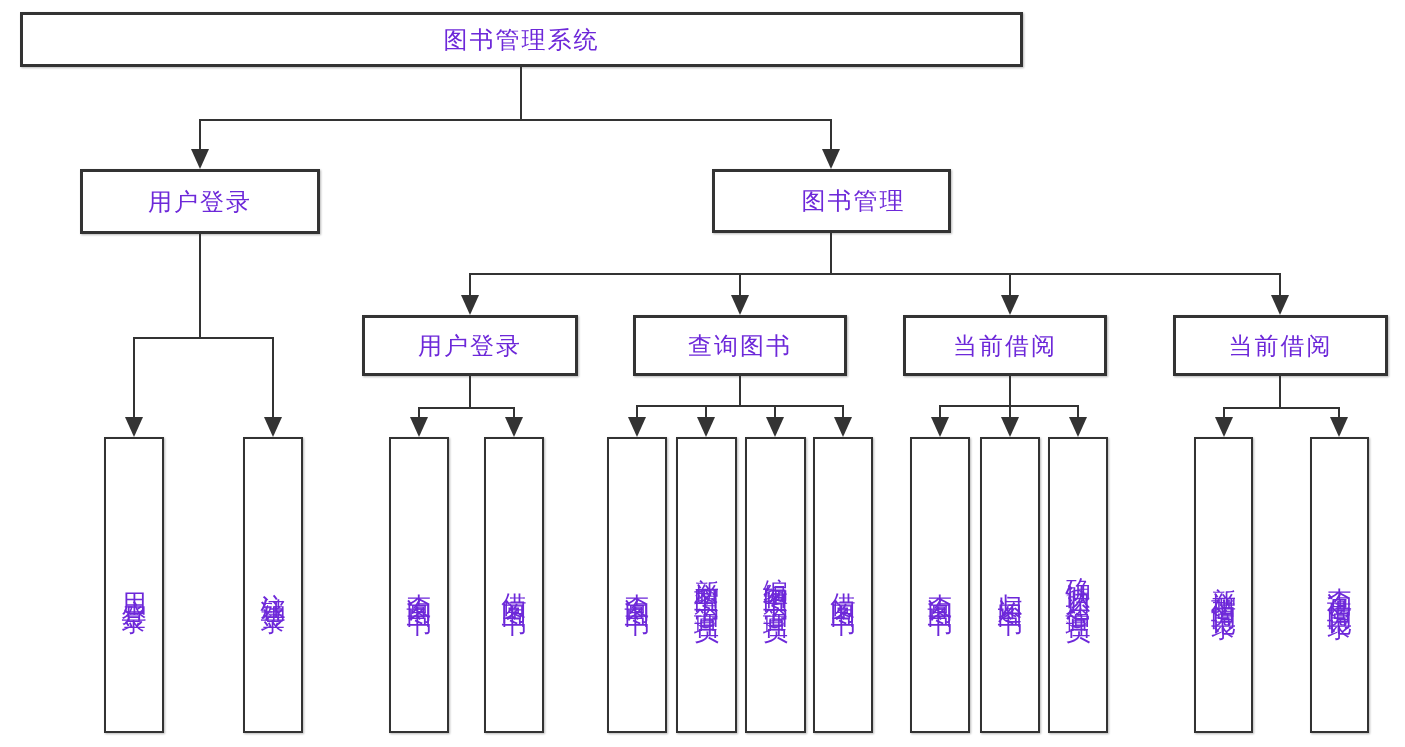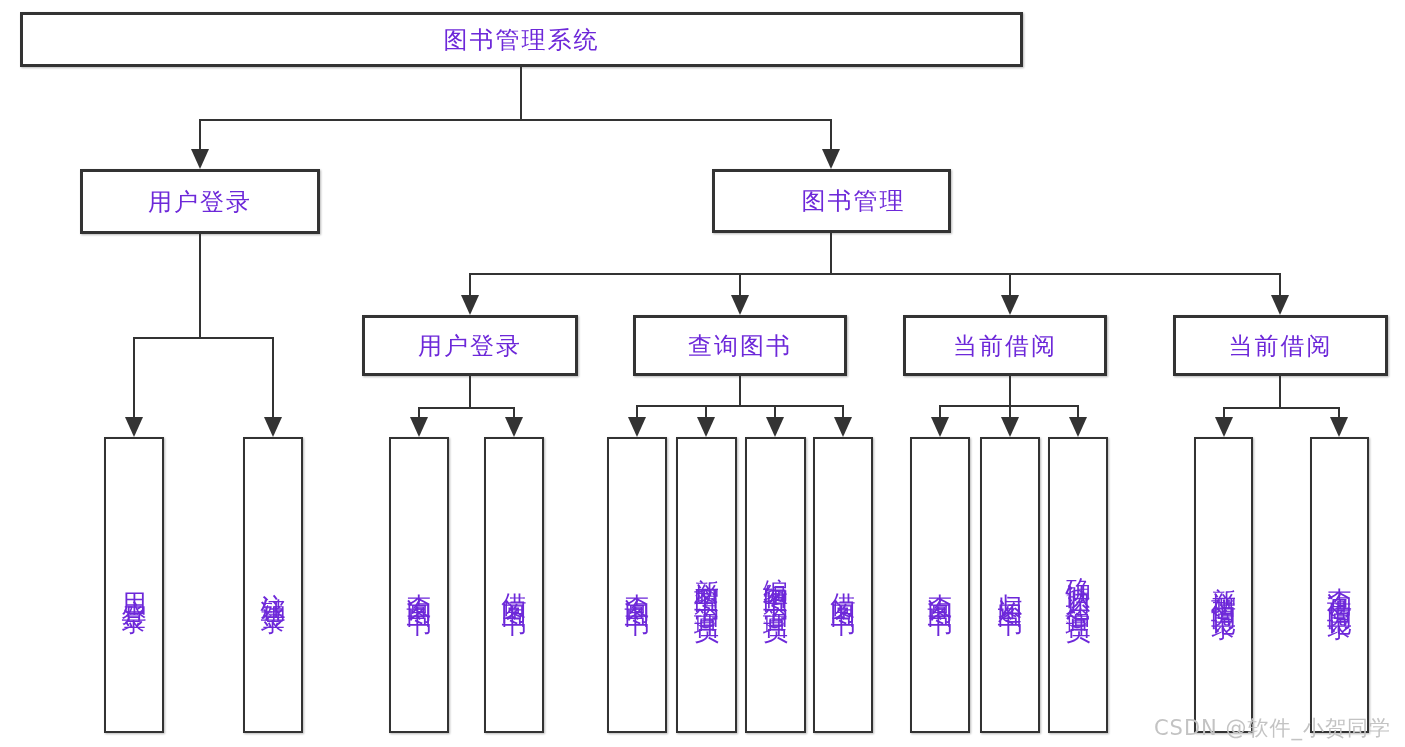--- a/index.html
+++ b/index.html
@@ -164,14 +164,13 @@
   <div class="vline" style="left:1077px;top:405px;height:14px;"></div>
   <div class="arrowhead" style="left:1069px;top:417px;"></div>
 
   <div class="vline" style="left:1279px;top:376px;height:31px;"></div>
   <div class="hline" style="left:1223px;top:407px;width:116px;"></div>
   <div class="vline" style="left:1223px;top:407px;height:12px;"></div>
   <div class="arrowhead" style="left:1215px;top:417px;"></div>
   <div class="vline" style="left:1338px;top:407px;height:12px;"></div>
   <div class="arrowhead" style="left:1330px;top:417px;"></div>
 
-  <div class="watermark">CSDN @软件_小贺同学</div>
 </div>
 
 </body></html>

